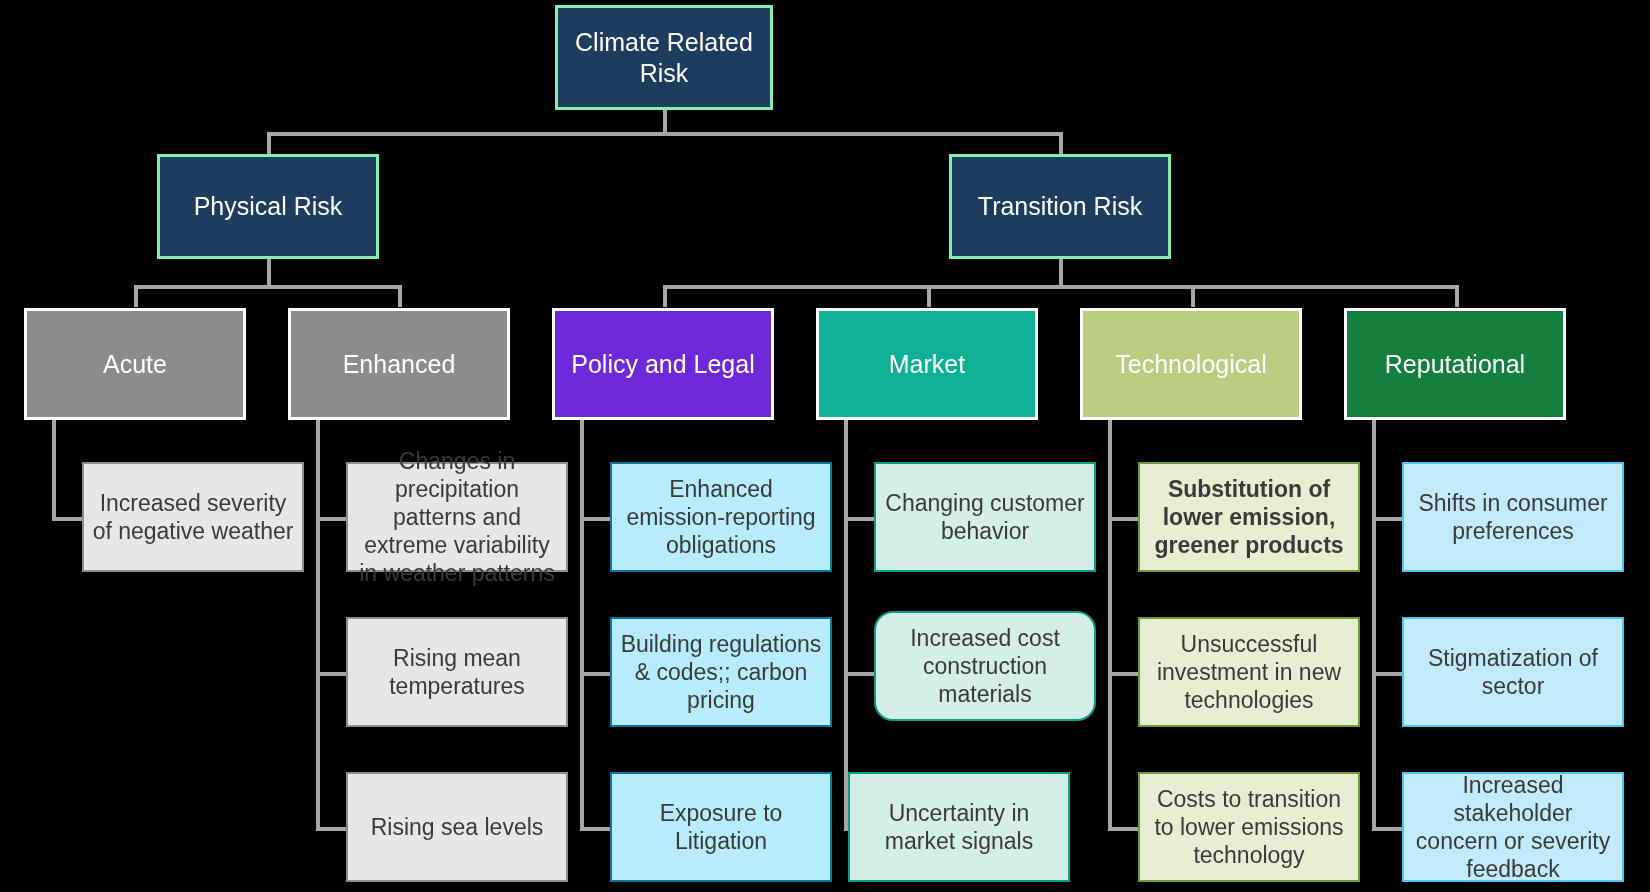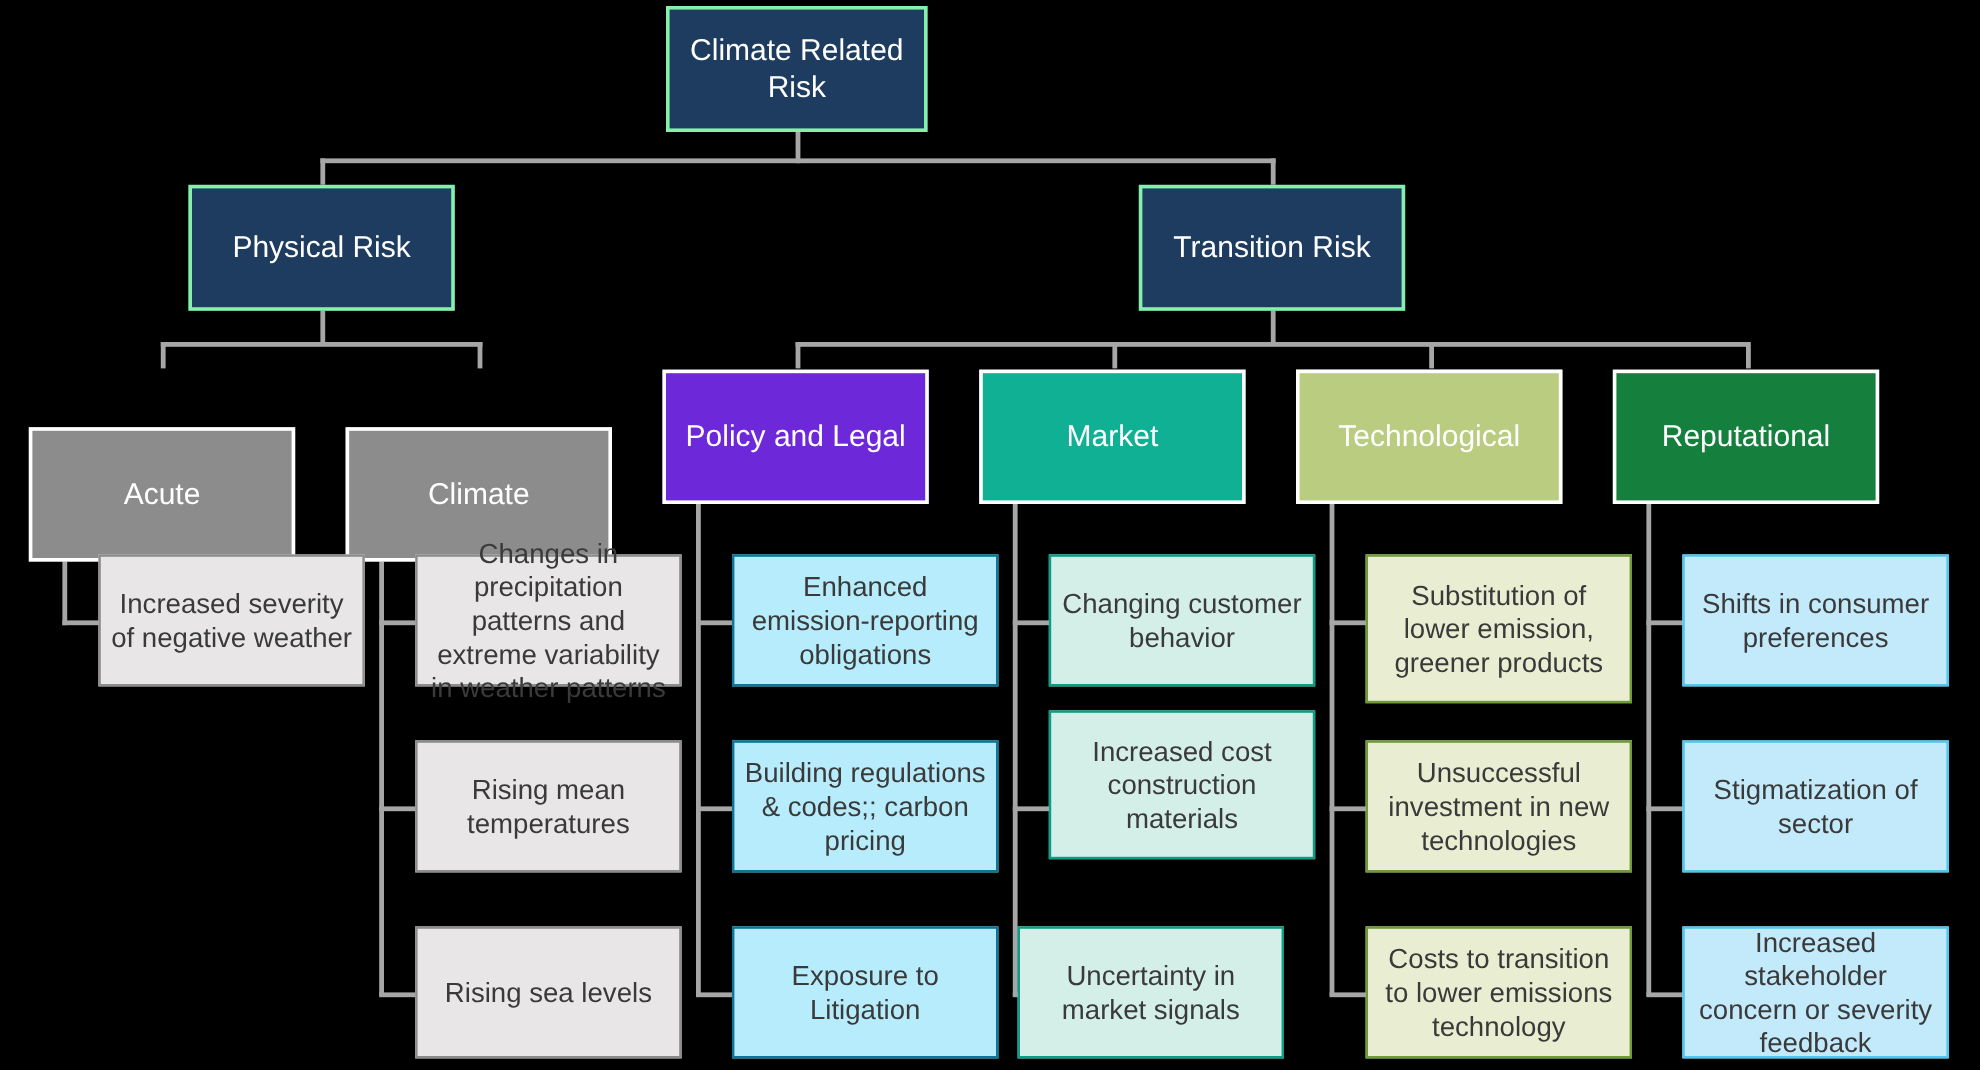--- a/index.html
+++ b/index.html
@@ -35,21 +35,21 @@
     border: 3px solid #86efac;
     color: #ffffff;
     font-size: 25px;
   }
   
   .cat {
     border: 3px solid #ffffff;
     color: #ffffff;
     font-size: 25px;
   }
-  .cat-gray { background: #8c8c8c; margin-top: 48px; }
+  .cat-gray { background: #8c8c8c; }
   .cat-teal { background: #6d28d9; }
   .cat-green { background: #0fb093; }
   .cat-olive { background: #b9cc7f; }
   .cat-cyan { background: #15803d; }
 
   
   .leaf {
     font-size: 23px;
     color: #3a3a3a;
   }
@@ -126,21 +126,21 @@
 
   <div class="node lvl-top" style="left:949px; top:154px; width:222px; height:105px;">
     <span>Transition Risk</span>
   </div>
 
   <div class="node cat cat-gray" style="left:24px; top:308px; width:222px; height:112px;">
     <span>Acute</span>
   </div>
 
   <div class="node cat cat-gray" style="left:288px; top:308px; width:222px; height:112px;">
-    <span>Climate</span>
+    <span>Enhanced</span>
   </div>
 
   <div class="node cat cat-teal" style="left:552px; top:308px; width:222px; height:112px;">
     <span>Policy and Legal</span>
   </div>
 
   <div class="node cat cat-green" style="left:816px; top:308px; width:222px; height:112px;">
     <span>Market</span>
   </div>
 
@@ -172,28 +172,28 @@
   <div class="node leaf leaf-teal" style="left:610px; top:617px; width:222px; height:110px;">
     <span>Building regulations &amp; codes;; carbon pricing</span>
   </div>
   <div class="node leaf leaf-teal" style="left:610px; top:772px; width:222px; height:110px;">
     <span>Exposure to Litigation</span>
   </div>
 
   <div class="node leaf leaf-green" style="left:874px; top:462px; width:222px; height:110px;">
     <span>Changing customer behavior</span>
   </div>
-  <div class="node leaf leaf-green" style="left:874px; top:592px; width:222px; height:124px;">
+  <div class="node leaf leaf-green" style="left:874px; top:611px; width:222px; height:110px;border-radius:19px;">
     <span>Increased cost construction materials</span>
   </div>
   <div class="node leaf leaf-green" style="left:848px; top:772px; width:222px; height:110px;">
     <span>Uncertainty in market signals</span>
   </div>
 
-  <div class="node leaf leaf-olive" style="left:1138px; top:462px; width:222px; height:124px;">
+  <div class="node leaf leaf-olive" style="left:1138px; top:462px; width:222px; height:110px;font-weight:bold;">
     <span>Substitution of lower emission, greener products</span>
   </div>
   <div class="node leaf leaf-olive" style="left:1138px; top:617px; width:222px; height:110px;">
     <span>Unsuccessful investment in new technologies</span>
   </div>
   <div class="node leaf leaf-olive" style="left:1138px; top:772px; width:222px; height:110px;">
     <span>Costs to transition to lower emissions technology</span>
   </div>
 
   <div class="node leaf leaf-cyan" style="left:1402px; top:462px; width:222px; height:110px;">

